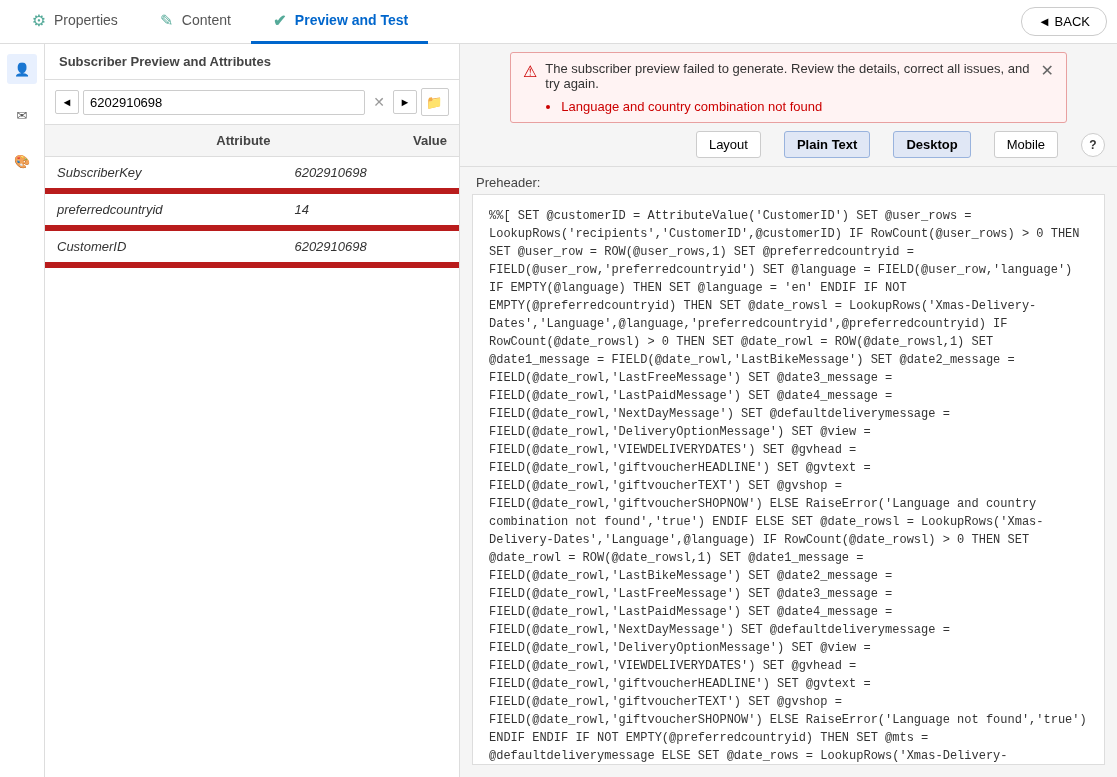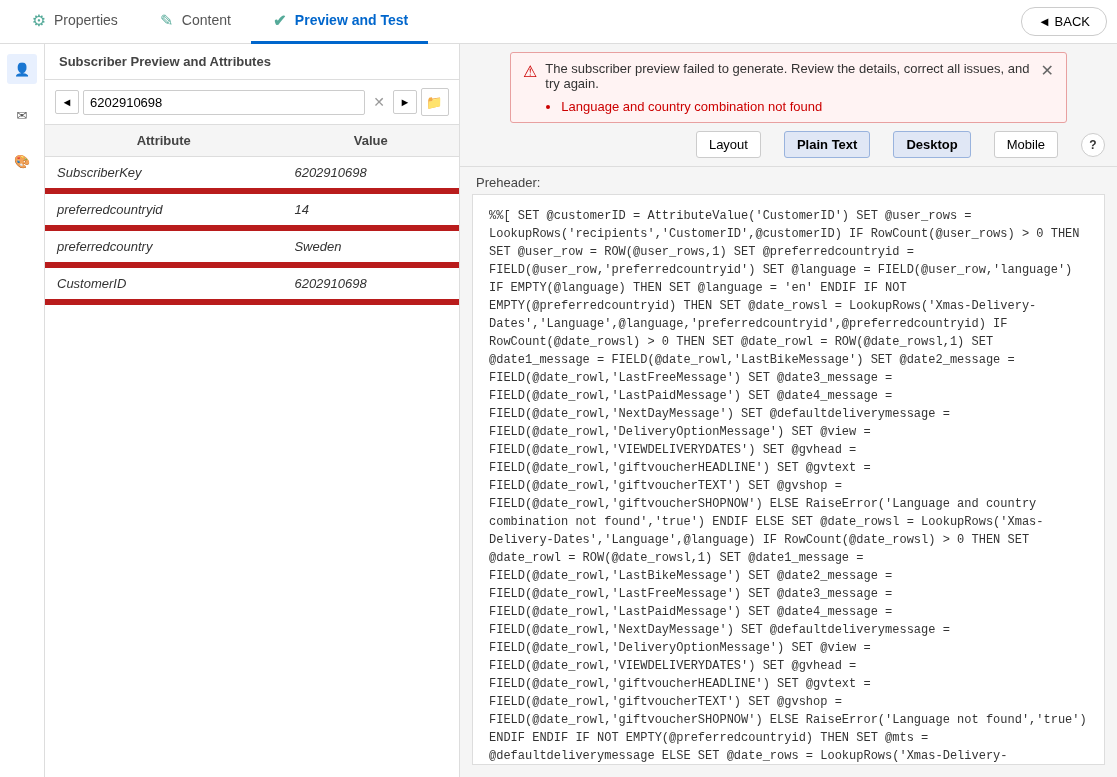--- a/index.html
+++ b/index.html
@@ -158,21 +158,21 @@
     }
 
     
     .attr-table {
       width: 100%;
       border-collapse: collapse;
       font-size: 13px;
     }
     .attr-table th {
       background: #f5f5f5;
-      text-align: center;
+      text-align: right;
       padding: 8px 12px;
       border-bottom: 1px solid #ddd;
       font-weight: bold;
       color: #444;
     }
     .attr-table td {
       padding: 8px 12px;
       border-bottom: 6px solid #b91c1c;
       vertical-align: top;
       font-style: italic;
@@ -311,24 +311,20 @@
         <tbody id="attr-body">
         <tr>
               <td>SubscriberKey</td>
               <td>6202910698</td>
             </tr>
             <tr>
               <td>preferredcountryid</td>
               <td>14</td>
             </tr>
             <tr>
-              <td>preferredcountry</td>
-              <td>Sweden</td>
-            </tr>
-            <tr>
               <td>CustomerID</td>
               <td>6202910698</td>
             </tr>
           </tbody>
       </table>
     </div>
   </div>
 
   <div class="right-panel">
 

